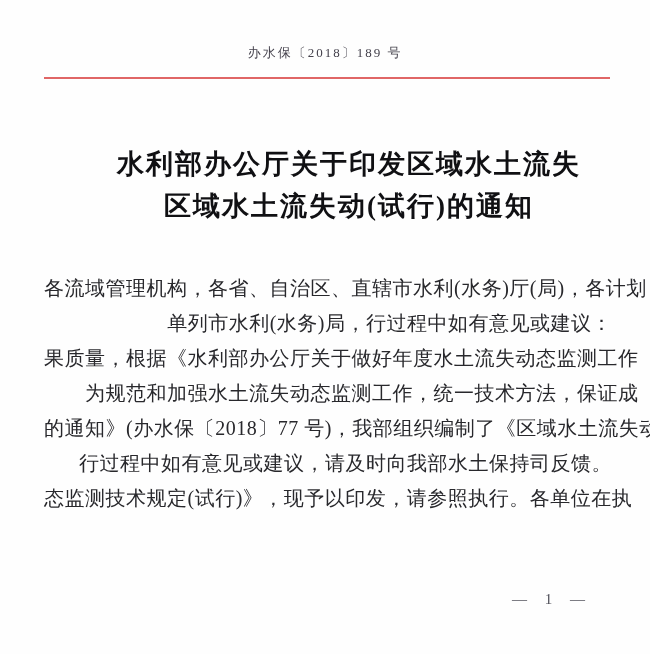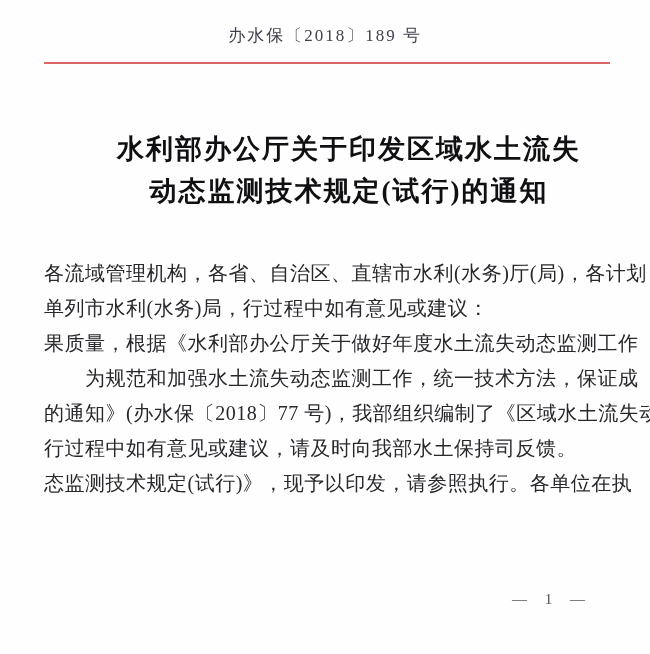--- a/index.html
+++ b/index.html
@@ -11,23 +11,23 @@
     position: relative;
     width: 650px;
     height: 654px;
     background: #fefefe;
     font-family: "Liberation Serif", "DejaVu Serif", serif;
     color: #26262a;
     overflow: hidden;
   }
   .doc-number {
     margin: 0;
-    padding-top: 24px;
+    padding-top: 44px;
     text-align: center;
-    font-size: 17px;
+    font-size: 13px;
     letter-spacing: 2px;
     color: #43404b;
   }
   .red-divider {
     height: 2px;
     margin: 15px 40px 0 44px;
     background: #e06666;
   }
   .doc-title {
     margin: 64px 0 0 0;
@@ -45,20 +45,21 @@
   .content {
     margin: 44px 38px 0 44px;
     font-size: 20px;
     line-height: 35px;
     letter-spacing: 0.5px;
     color: #28282c;
   }
   .content .line {
     height: 35px;
     white-space: nowrap;
+    text-align: right;
   }
   .page-number {
     position: absolute;
     right: 58px;
     bottom: 46px;
     font-size: 15px;
     letter-spacing: 7px;
     color: #50505a;
   }
 </style>
@@ -66,21 +67,21 @@
 <body>
 
 <div class="page">
 
   <div class="doc-number">办水保〔2018〕189 号</div>
 
   <div class="red-divider" style="background: rgb(224, 102, 102);"></div>
 
   <h1 class="doc-title">
     <span class="t-line">水利部办公厅关于印发区域水土流失</span>
-    <span class="t-line">动态监测技术规定(试行)的通知</span>
+    <span class="t-line">区域水土流失动(试行)的通知</span>
   </h1>
 
   <div class="content">
     <div class="line">各流域管理机构，各省、自治区、直辖市水利(水务)厅(局)，各计划</div>
     <div class="line">单列市水利(水务)局，行过程中如有意见或建议：</div>
     <div class="line">果质量，根据《水利部办公厅关于做好年度水土流失动态监测工作</div>
     <div class="line">　　为规范和加强水土流失动态监测工作，统一技术方法，保证成</div>
     <div class="line">的通知》(办水保〔2018〕77 号)，我部组织编制了《区域水土流失动</div>
     <div class="line">行过程中如有意见或建议，请及时向我部水土保持司反馈。</div>
     <div class="line">态监测技术规定(试行)》，现予以印发，请参照执行。各单位在执</div>

